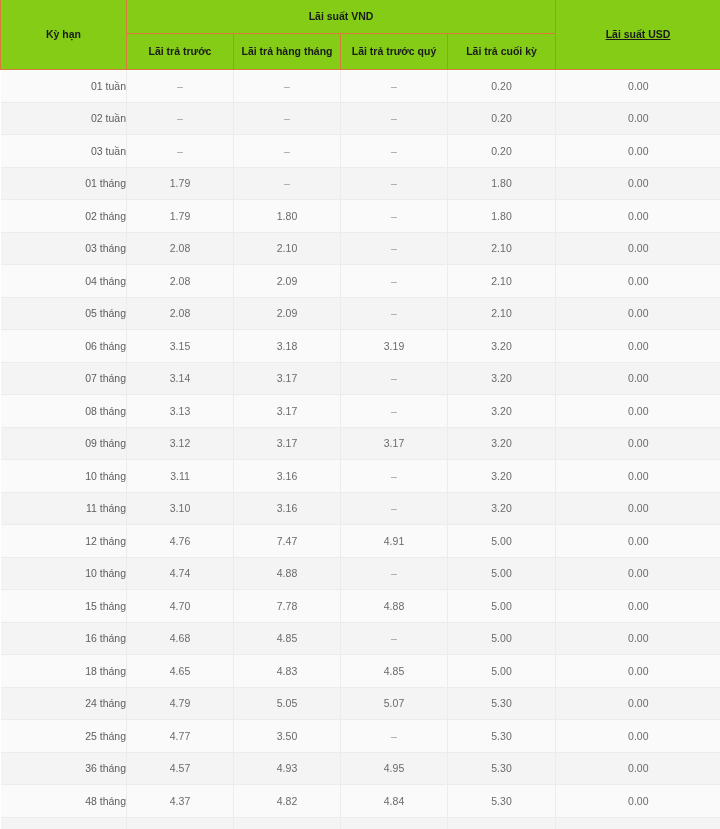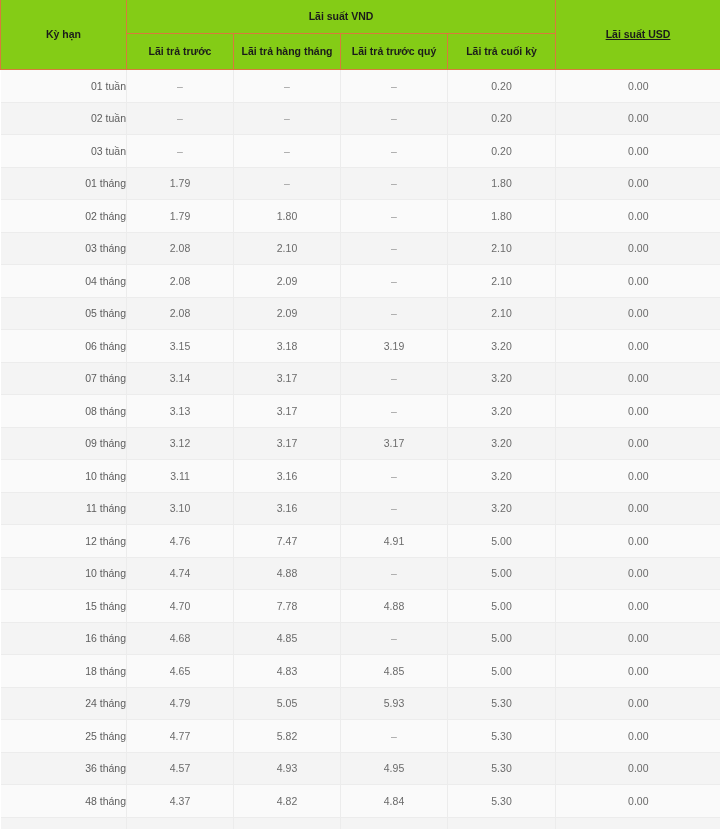--- a/index.html
+++ b/index.html
@@ -266,28 +266,28 @@
           <td>4.65</td>
           <td>4.83</td>
           <td>4.85</td>
           <td>5.00</td>
           <td>0.00</td>
         </tr>
         <tr>
           <td class="term-cell">24 tháng</td>
           <td>4.79</td>
           <td>5.05</td>
-          <td>5.93</td>
+          <td>5.07</td>
           <td>5.30</td>
           <td>0.00</td>
         </tr>
         <tr>
           <td class="term-cell">25 tháng</td>
           <td>4.77</td>
-          <td>5.82</td>
+          <td>3.50</td>
           <td><span class="dash">–</span></td>
           <td>5.30</td>
           <td>0.00</td>
         </tr>
         <tr>
           <td class="term-cell">36 tháng</td>
           <td>4.57</td>
           <td>4.93</td>
           <td>4.95</td>
           <td>5.30</td>

